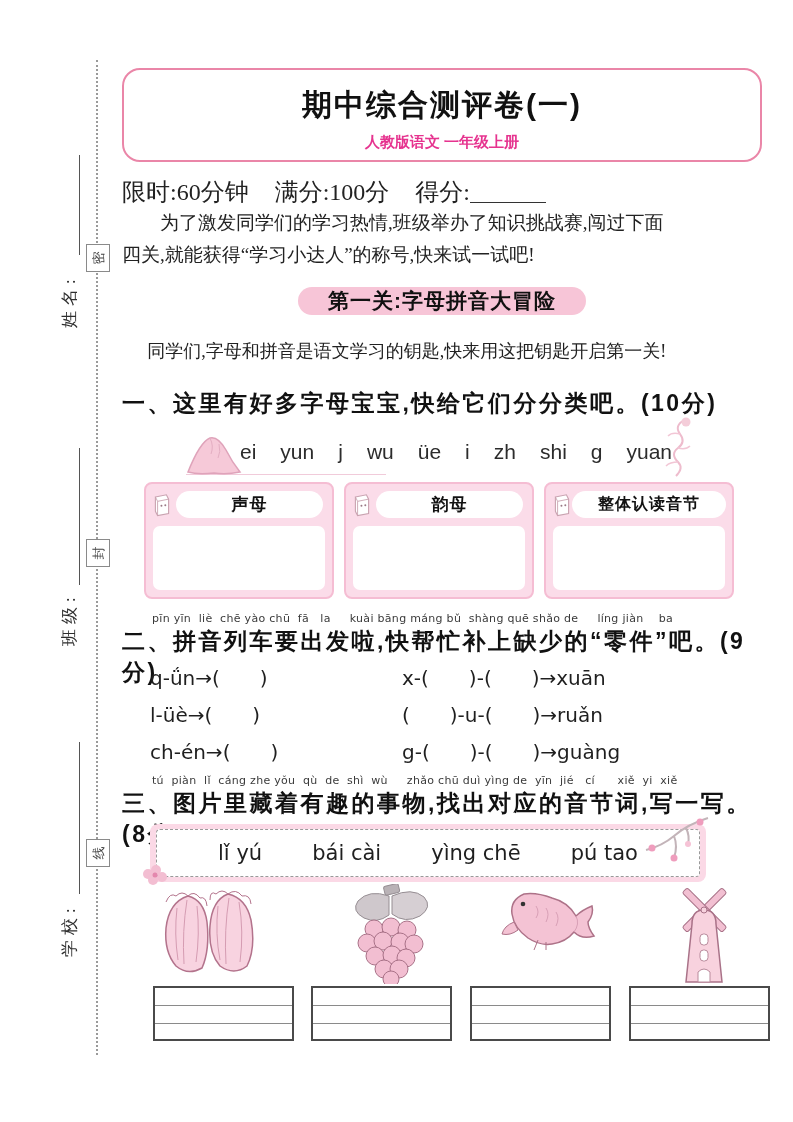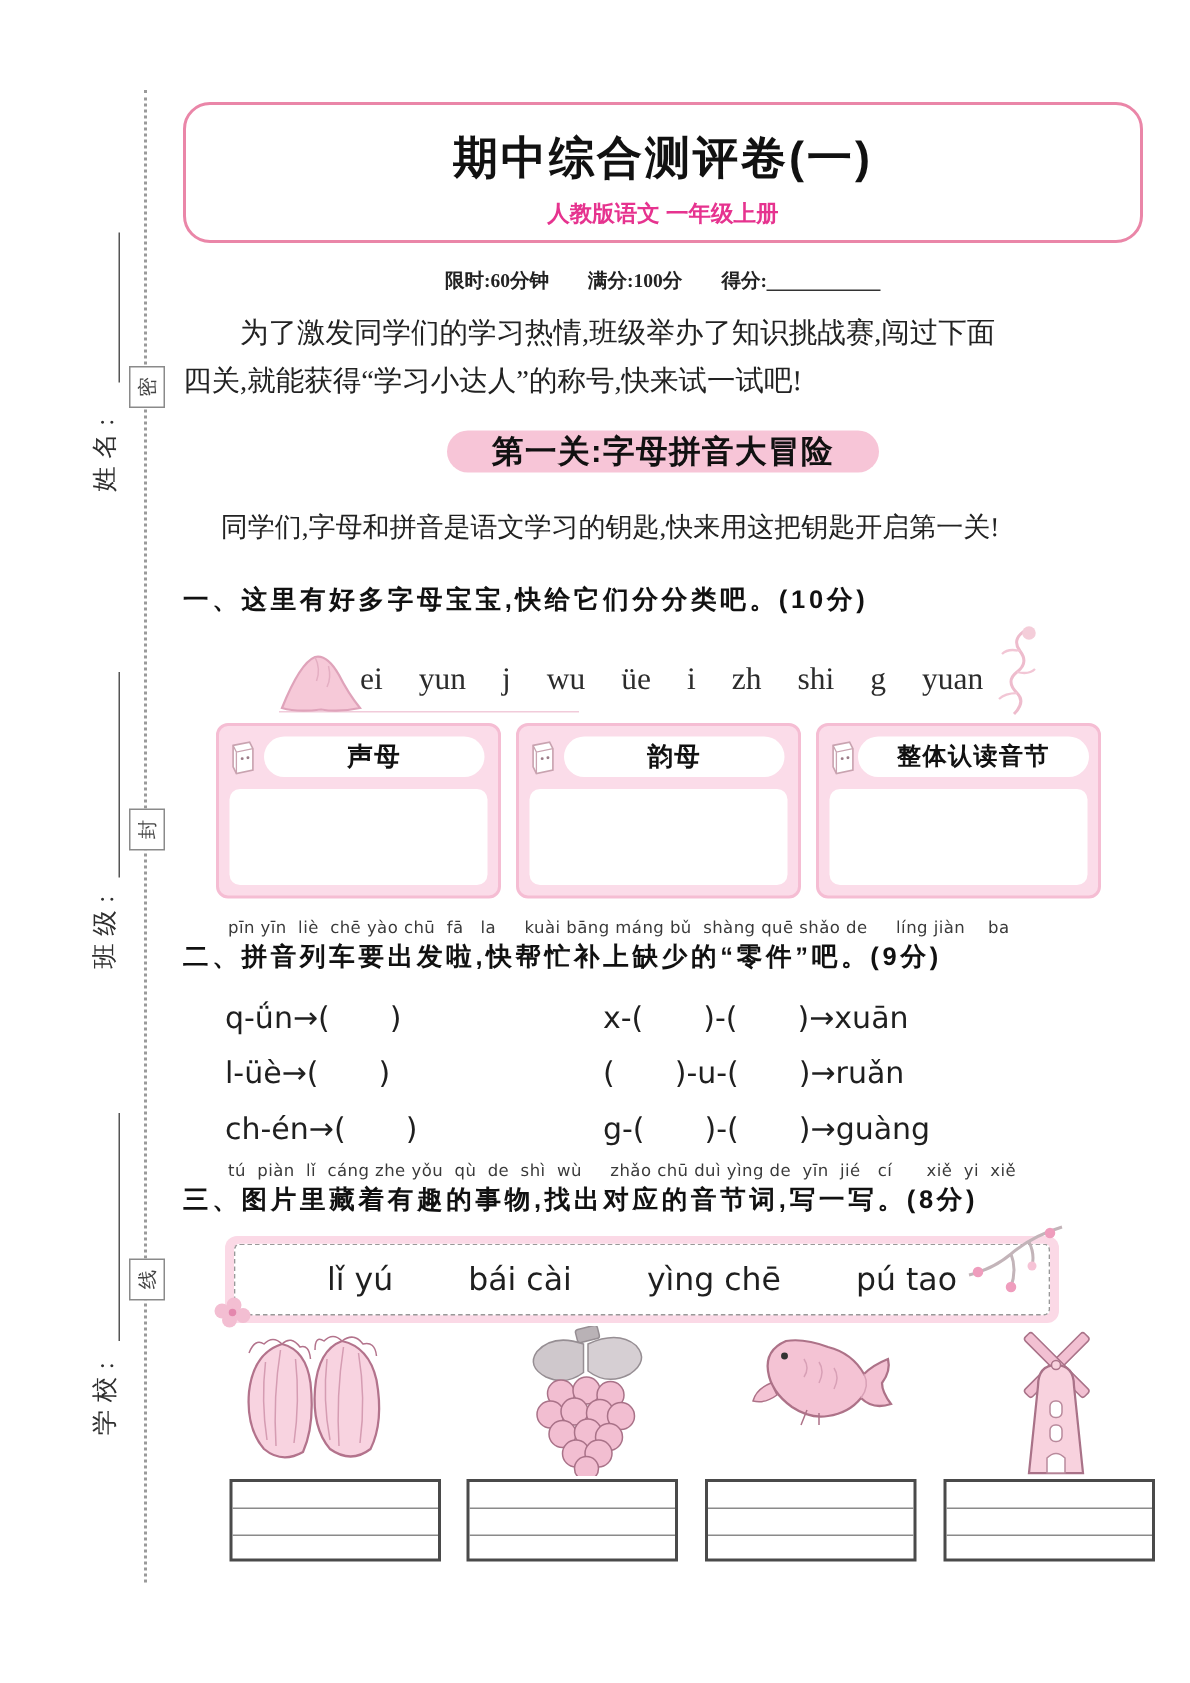--- a/index.html
+++ b/index.html
@@ -17,44 +17,44 @@
               font-size:17px;letter-spacing:5px;color:#2e2e2e;white-space:nowrap;}
   .side-underline{position:absolute;left:79px;width:0;border-left:1.5px solid #555;}
   
   .main{position:absolute;left:122px;top:0;width:640px;height:1122px;}
   .title-box{position:absolute;top:68px;left:0;width:636px;height:90px;
              border:2px solid #ea86a8;border-radius:18px;background:#fff;}
   .title{margin-top:15px;text-align:center;font-size:30px;font-weight:bold;
          letter-spacing:2px;color:#111;}
   .subtitle{margin-top:7px;text-align:center;font-size:15px;font-weight:bold;color:#e6338f;}
   .kai{font-family:"Liberation Serif",serif;}
-  .score-line{position:absolute;top:176px;left:0;width:100%;text-align:center;
-              font-size:13px;color:#222;font-weight:bold;}
+  .score-line{position:absolute;top:176px;left:0;width:100%;
+              font-size:24px;color:#222;}
   .score-line .gap{display:inline-block;width:26px;}
   .score-blank{display:inline-block;width:76px;border-bottom:1.5px solid #333;
                height:17px;vertical-align:-3px;}
   .intro{position:absolute;top:207px;left:0;width:100%;font-size:19px;
          line-height:32px;color:#222;}
   .intro .l1{text-indent:2em;}
   .badge{position:absolute;top:287px;left:50%;transform:translateX(-50%);
          background:#f7c5d7;border-radius:22px;padding:0 30px;
          font-size:21px;font-weight:bold;letter-spacing:1px;color:#111;white-space:nowrap;}
   .lead{position:absolute;top:339px;left:0;width:100%;font-size:18px;
         text-indent:1.4em;color:#222;}
   .q-pinyin{position:absolute;font-family:"DejaVu Sans",sans-serif;font-size:11px;
             color:#3a3a3a;white-space:pre;letter-spacing:0.3px;}
-  .q-text{position:absolute;font-size:17px;font-weight:bold;letter-spacing:2.5px;color:#111;}
+  .q-text{position:absolute;font-size:23px;font-weight:bold;letter-spacing:2.5px;color:#111;}
   
   .letters-row{position:absolute;top:430px;left:0;width:100%;height:52px;}
   .letters-ground{position:absolute;left:64px;top:44px;width:200px;
                   border-top:1.5px solid #f1cbda;}
   .mountain{position:absolute;left:64px;top:2px;}
   .vine{position:absolute;right:66px;top:-14px;}
   .letters{position:absolute;left:118px;top:10px;display:flex;gap:24px;
-           font-family:Liberation Serif, serif;font-size:21px;color:#2c2c2c;}
+           font-family:Liberation Sans, sans-serif;font-size:21px;color:#2c2c2c;}
   
   .cats-row{position:absolute;top:482px;left:22px;width:616px;display:flex;gap:10px;}
   .cat-box{position:relative;width:190px;height:117px;background:#fbdce9;
            border:2px solid #f5bdd3;border-radius:8px;box-sizing:border-box;}
   .cat-pill{position:absolute;top:7px;left:30px;right:9px;height:27px;background:#fff;
             border-radius:14px;display:flex;align-items:center;justify-content:center;
             font-size:17px;font-weight:bold;letter-spacing:1px;color:#111;white-space:nowrap;}
   .cat-box:last-child .cat-pill{font-size:16px;left:26px;right:6px;}
   .cat-carton{position:absolute;top:5px;left:5px;}
   .cat-area{position:absolute;left:7px;right:7px;top:42px;bottom:7px;background:#fff;

